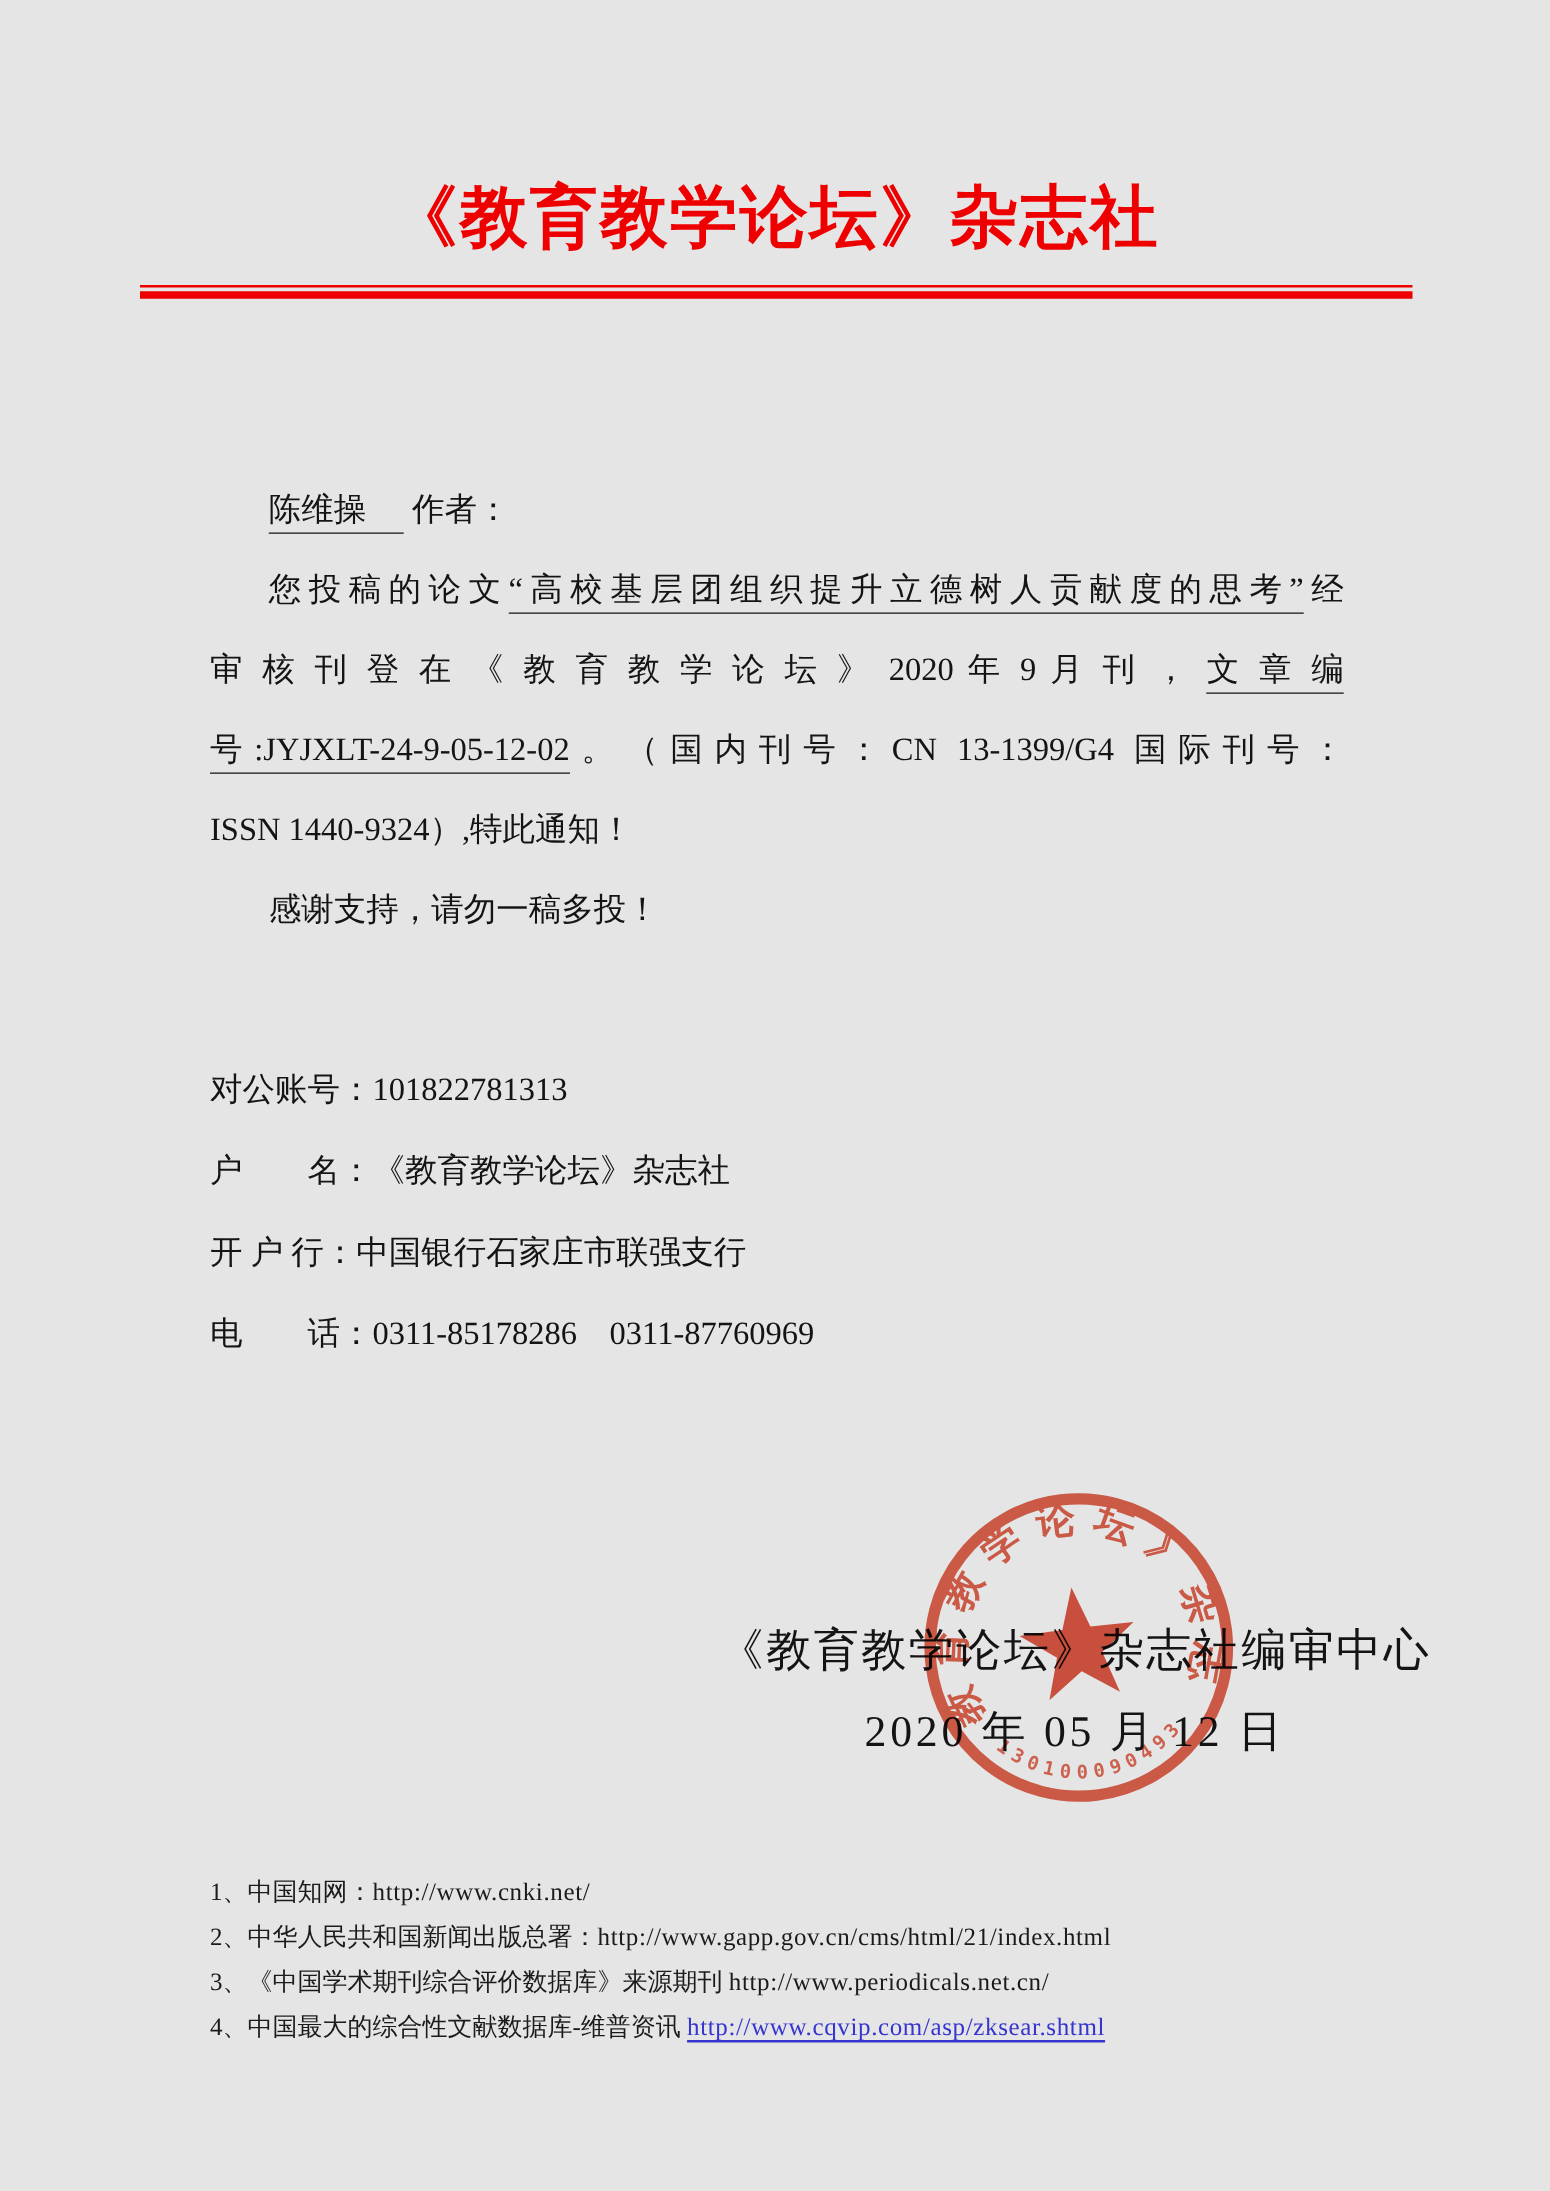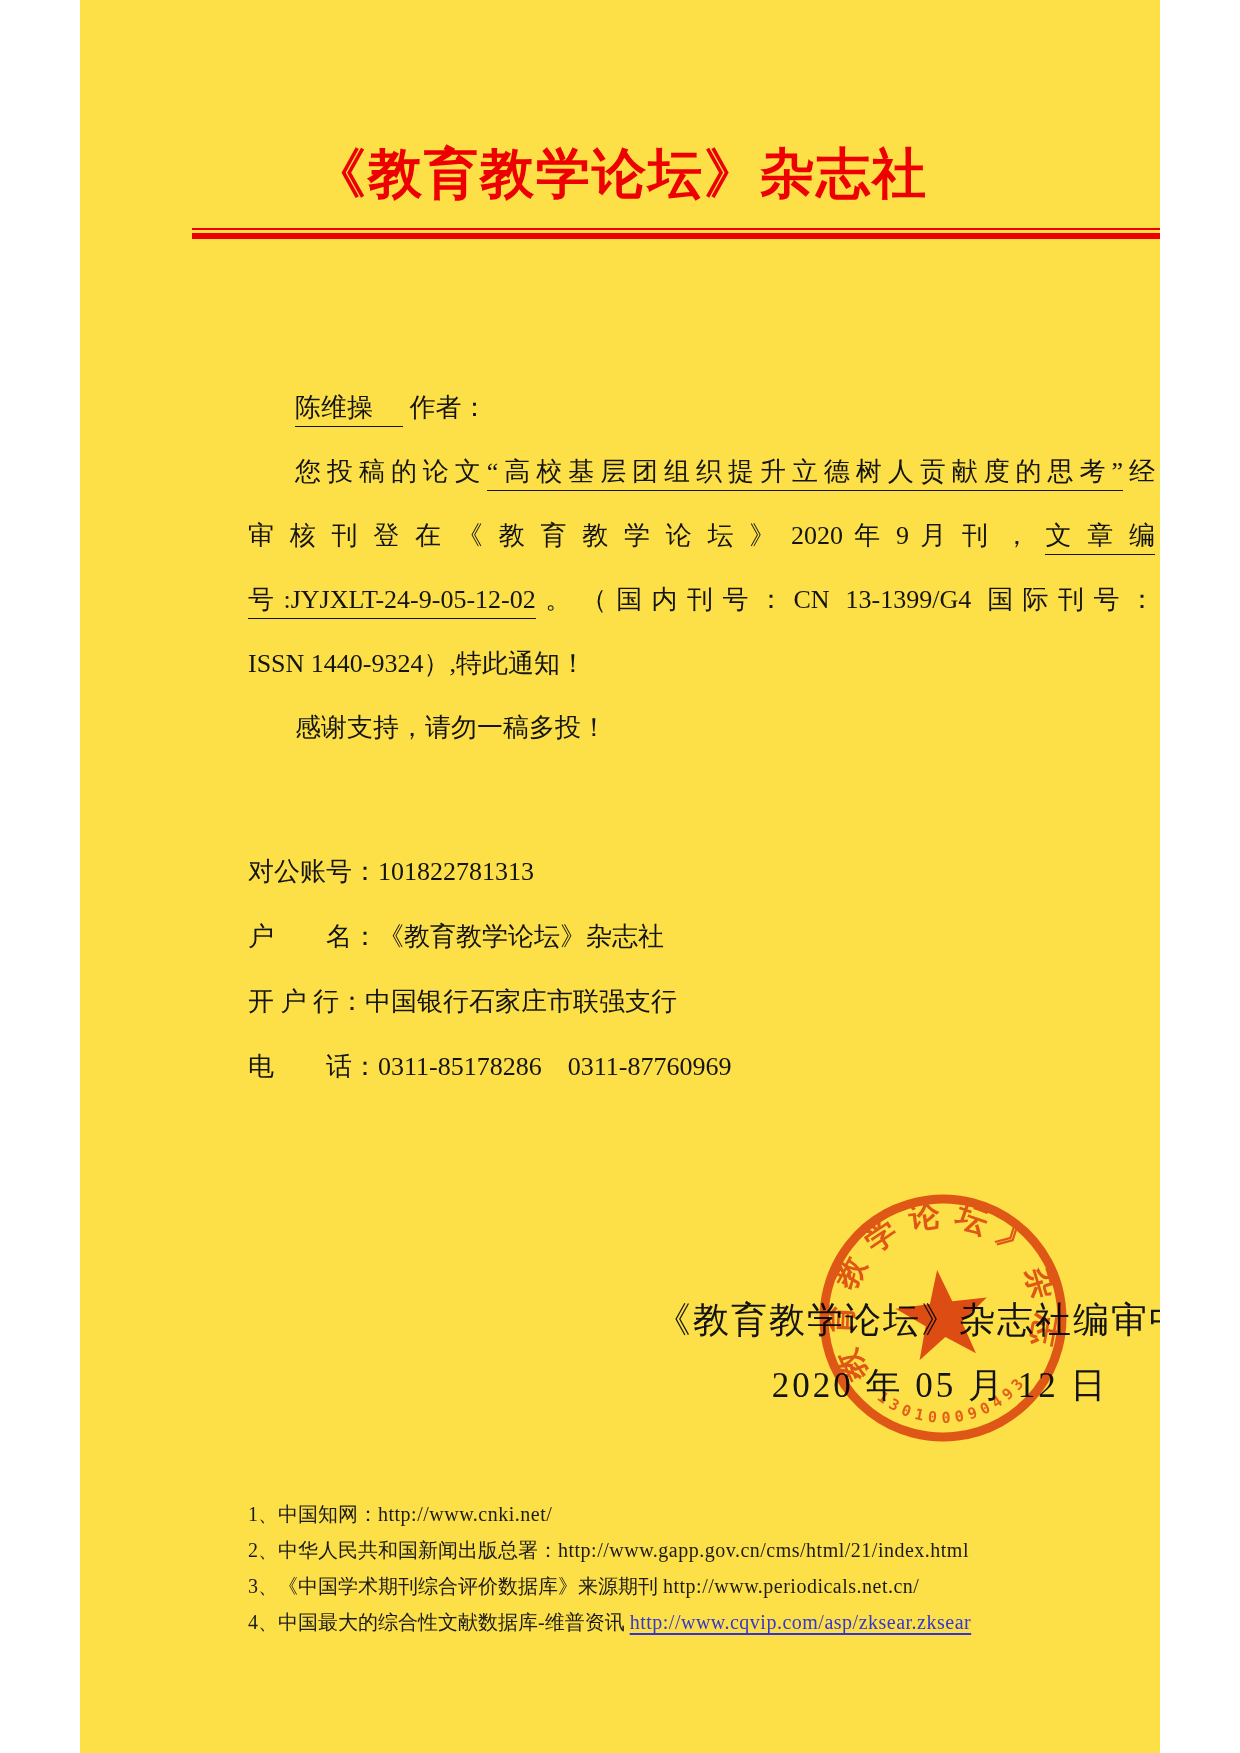--- a/index.html
+++ b/index.html
@@ -1,19 +1,19 @@
 <!DOCTYPE html>
 <html><head>
 <meta charset="utf-8">
 <style>
   * { margin:0; padding:0; box-sizing:border-box; }
   html,body { background:#fff; }
   .page {
-    position:relative; width:1080px; height:1753px; margin:0 auto;
-    background:#fde047; overflow:hidden;
+    position:relative; width:1240px; height:1753px; margin:0 auto;
+    background:#e5e5e5; overflow:hidden;
     font-family:"Liberation Serif","DejaVu Serif",serif;
     color:#141414;
   }
   
   .title {
     position:absolute; top:138px; left:0; width:100%;
     text-align:center; font-size:54px; font-weight:bold;
     color:#ee0000; letter-spacing:2px;
   }
   .rule { position:absolute; left:112px; top:228px; width:1018px; }
@@ -117,16 +117,16 @@
     </text>
     <text class="seal-serial" text-anchor="middle">
       <textPath href="#arcBottom" startOffset="50%">130100090493</textPath>
     </text>
   </svg>
 
   <div class="footer">
     <div class="f-line"><span>1、中国知网：</span><span class="f-url">http://www.cnki.net/</span></div>
     <div class="f-line"><span>2、中华人民共和国新闻出版总署：</span><span class="f-url">http://www.gapp.gov.cn/cms/html/21/index.html</span></div>
     <div class="f-line"><span>3、《中国学术期刊综合评价数据库》来源期刊 </span><span class="f-url">http://www.periodicals.net.cn/</span></div>
-    <div class="f-line"><span>4、中国最大的综合性文献数据库-维普资讯 </span><span class="f-url link">http://www.cqvip.com/asp/zksear.zksear</span></div>
+    <div class="f-line"><span>4、中国最大的综合性文献数据库-维普资讯 </span><span class="f-url link">http://www.cqvip.com/asp/zksear.shtml</span></div>
   </div>
 
 </div>
 
 </body></html>

